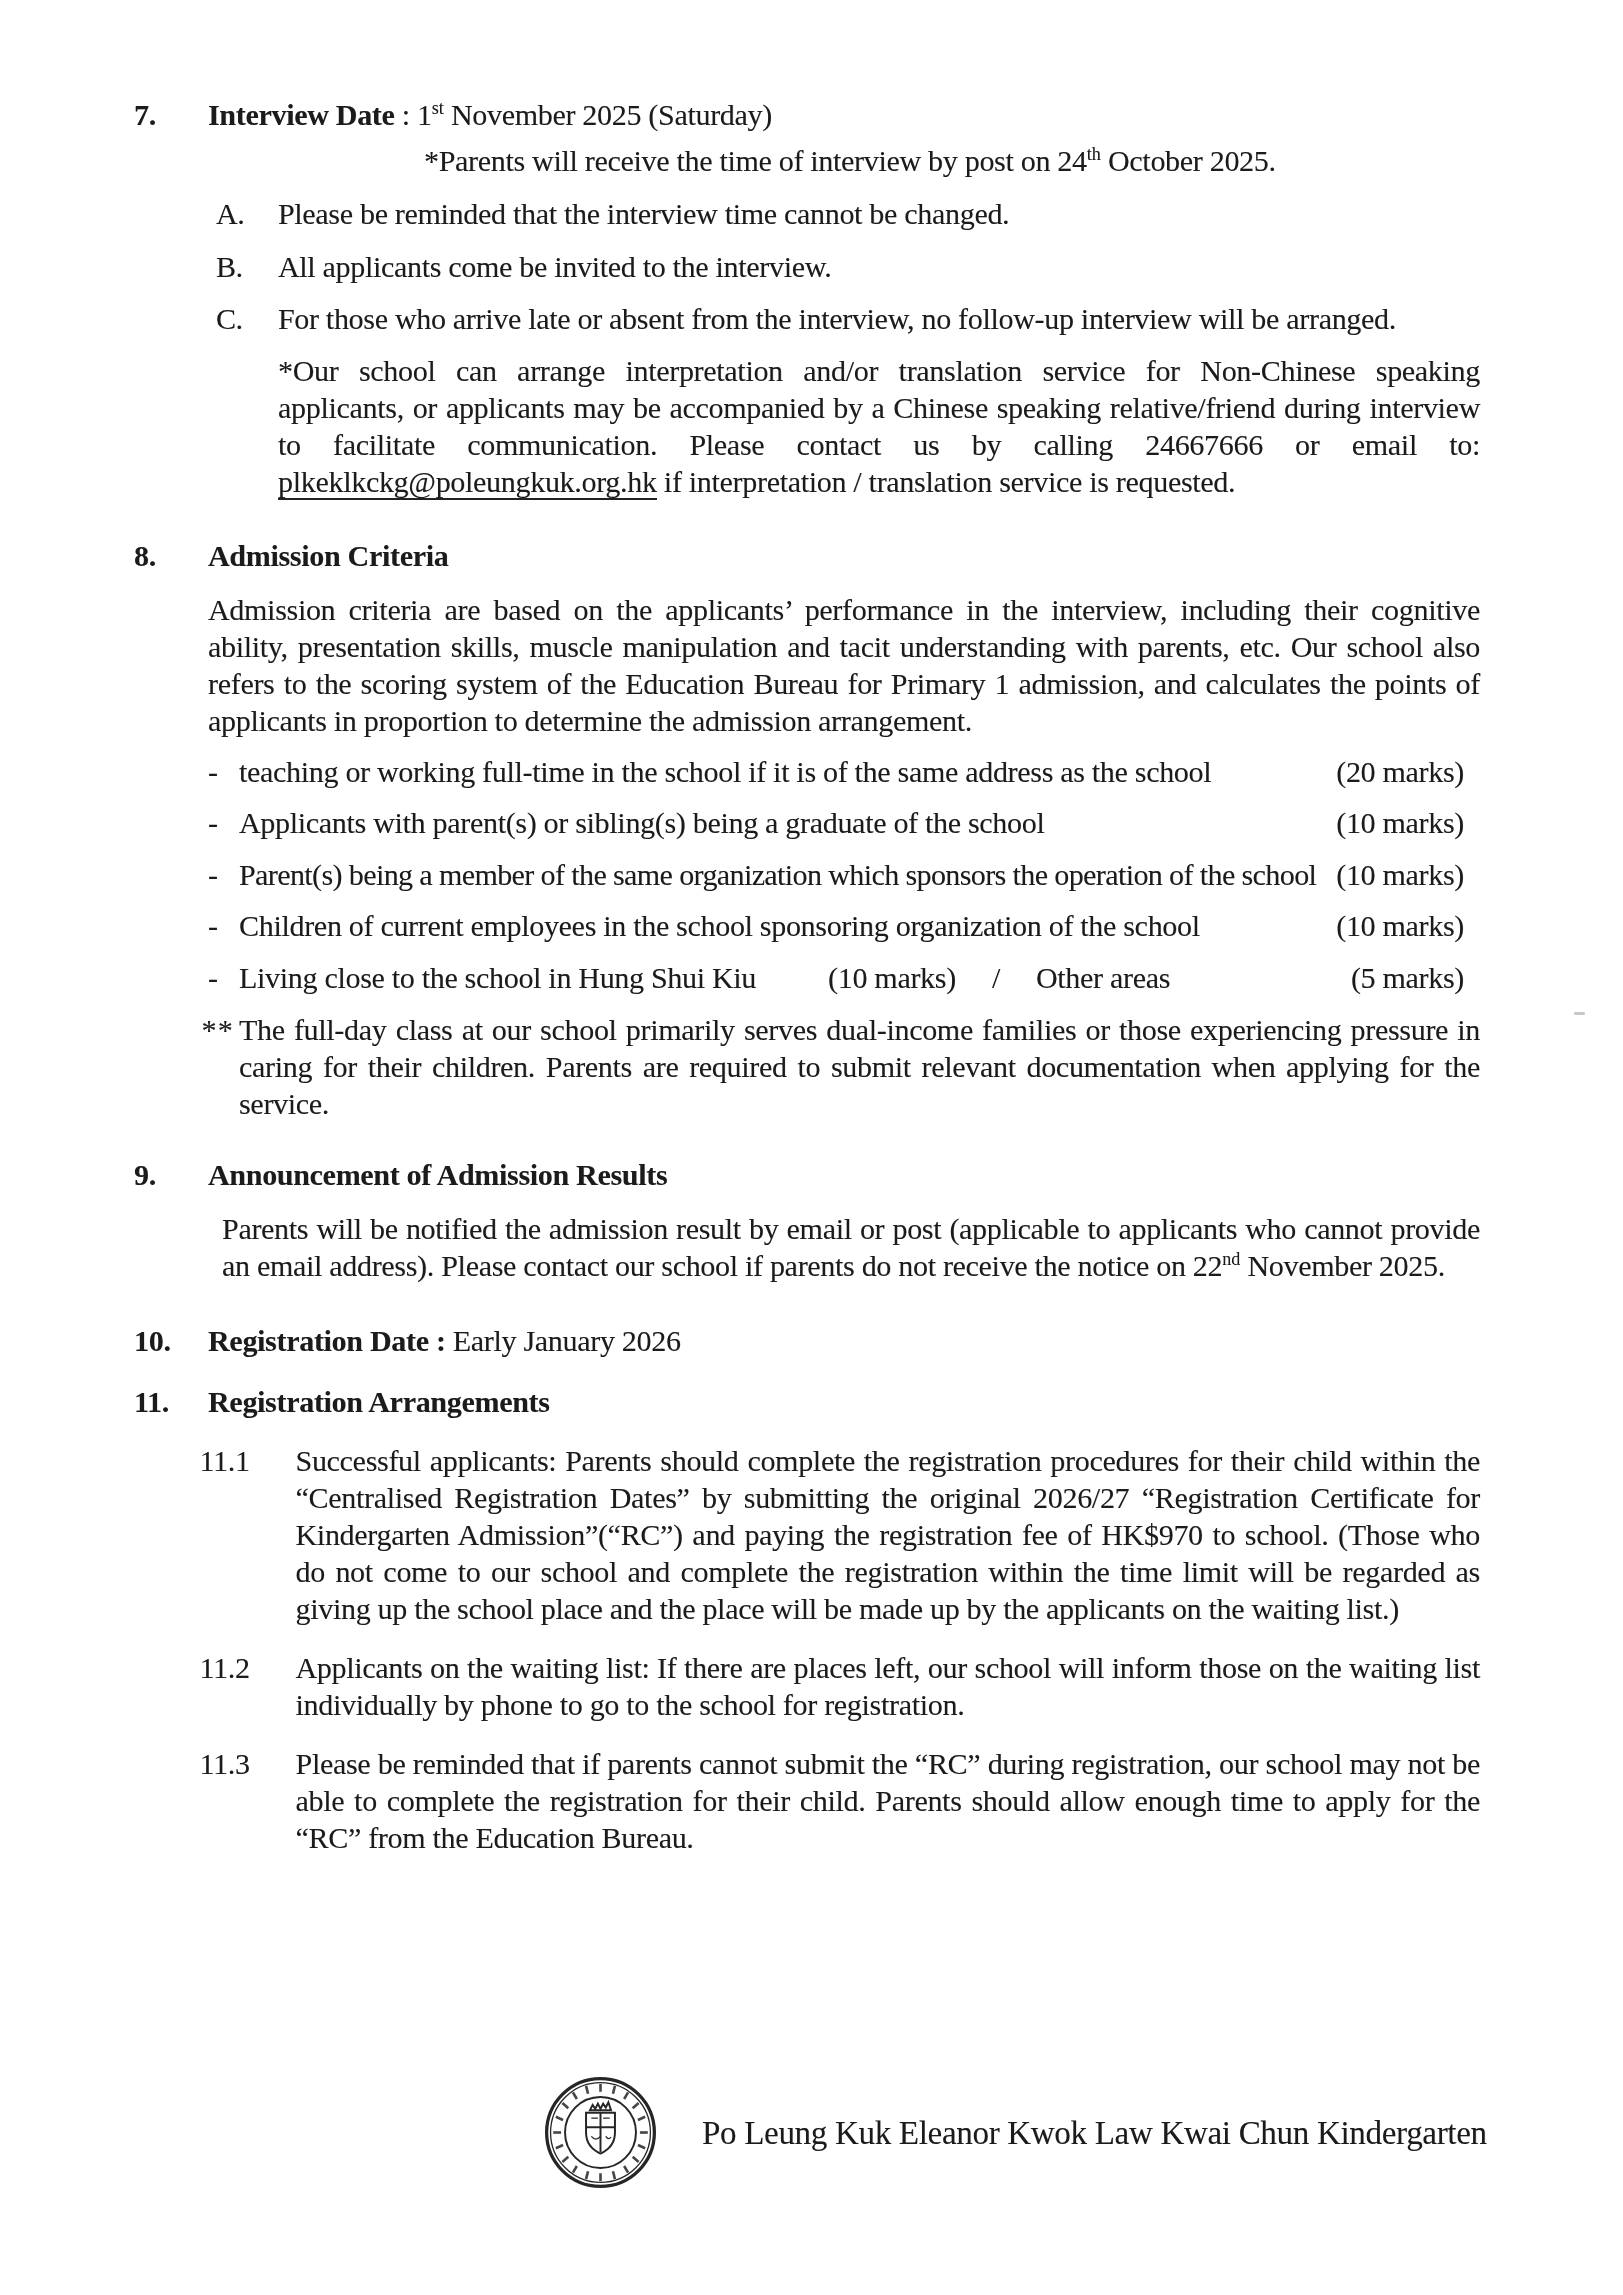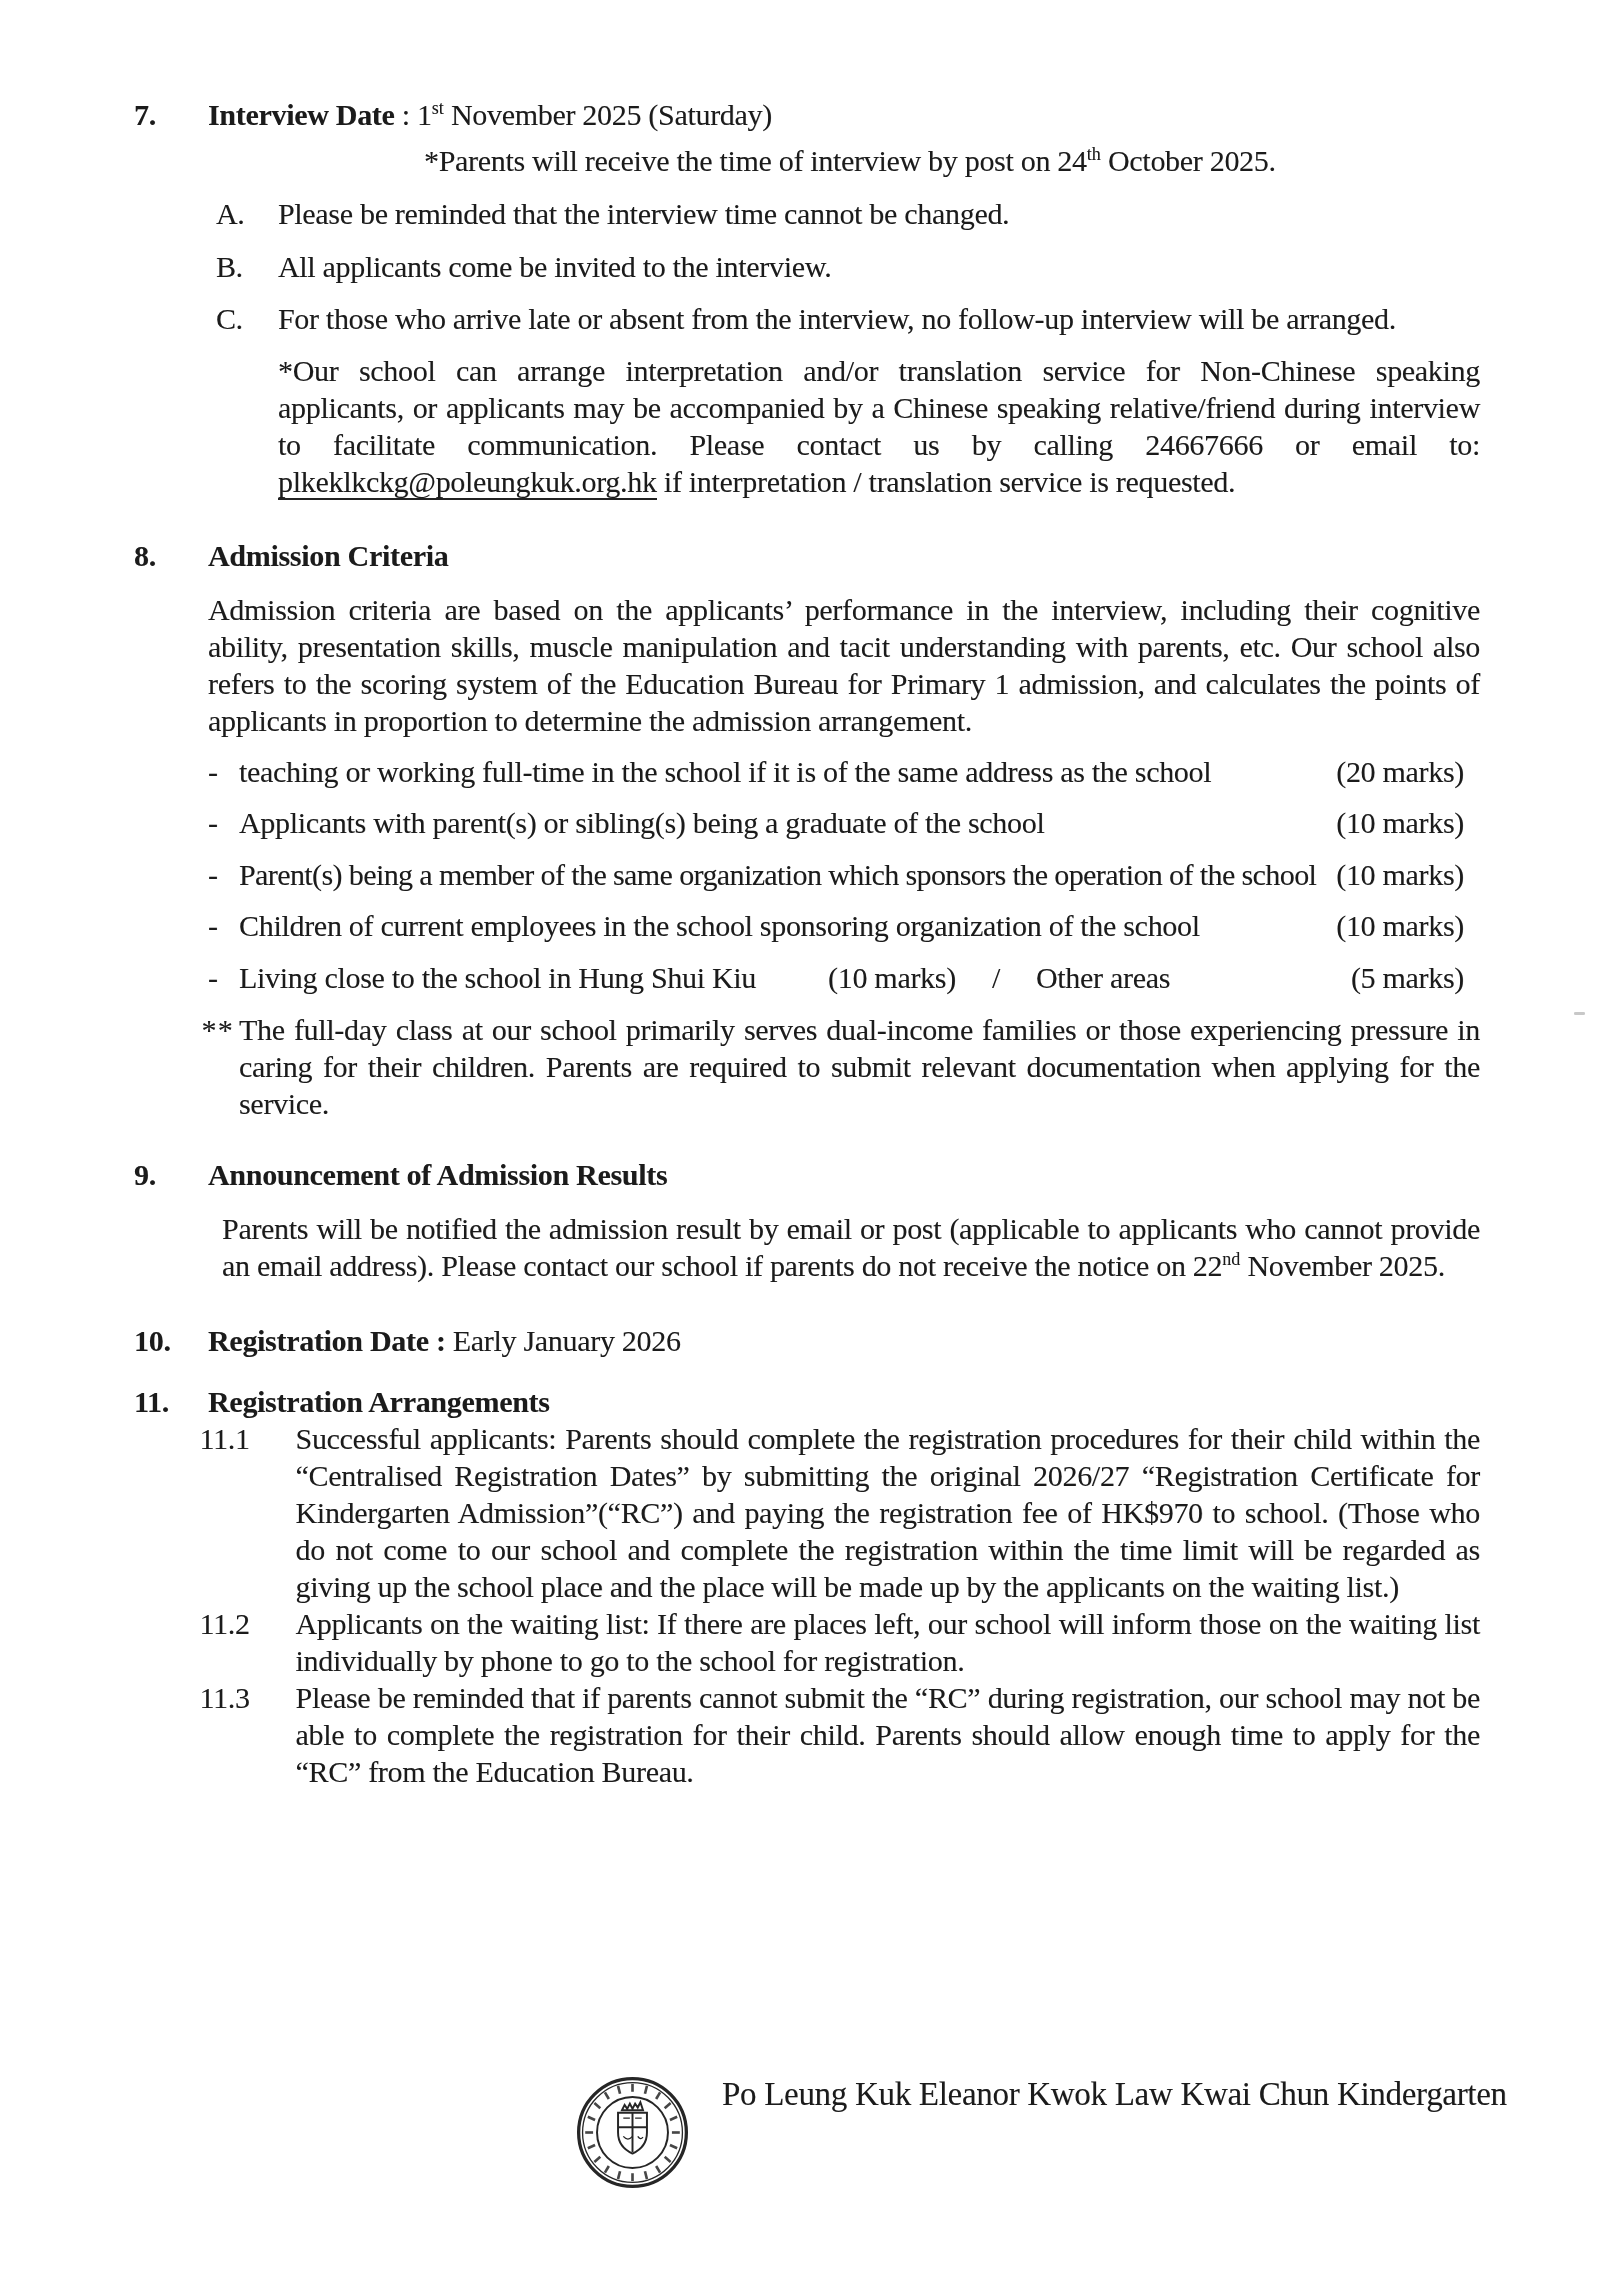--- a/index.html
+++ b/index.html
@@ -32,22 +32,22 @@
   .email{border-bottom:2.6px solid #222;padding-bottom:0;}
   .s8-para{margin-top:17px;}
   .crit{position:relative;margin-top:14.4px;padding-left:31px;padding-right:0;}
   .crit-dash{position:absolute;left:0;top:0;}
   .crit-marks{position:absolute;right:16px;bottom:0;white-space:nowrap;}
   .crit-inline .gap1{margin-left:72px;}
   .crit-inline .gap2{margin-left:36px;}
   .note2{position:relative;margin-top:15.7px;padding-left:31px;}
   .note2-stars{position:absolute;left:-6.5px;top:0;letter-spacing:1.3px;}
   .s9-para{margin-top:17px;margin-left:14px;}
-  .s11-item{display:grid;grid-template-columns:96px 1fr;margin-left:-8.5px;}
-  .footer{position:absolute;top:2076px;left:576px;display:flex;}
+  .s11-item{display:grid;grid-template-columns:96px 1fr;margin-left:-8.5px;margin-top:22px;}
+  .footer{position:absolute;top:2076px;left:544px;display:flex;align-items:center;gap:12px;}
   .school-name{margin-left:33px;font-size:33px;letter-spacing:-0.3px;white-space:nowrap;}
   .artifact{position:absolute;left:1574px;top:1012px;width:10.5px;height:3.3px;background:#9a9a9a;opacity:0.55;border-radius:1.3px;}
 </style>
 </head>
 <body>
 
 <div class="page">
   <div class="content">
 
     <div class="sec">

